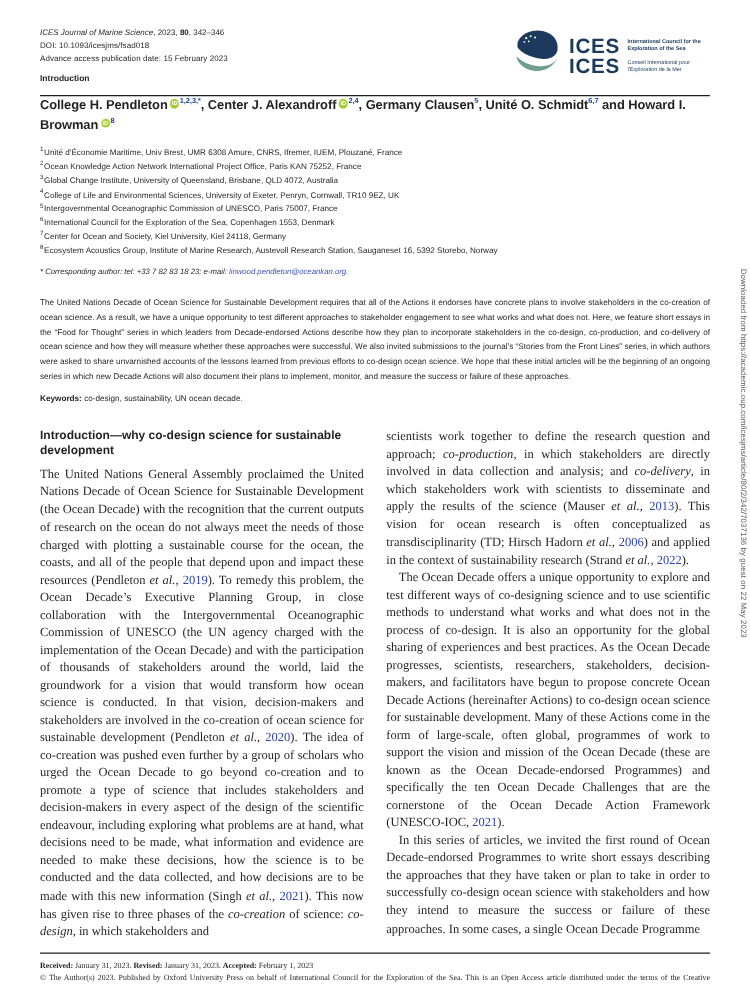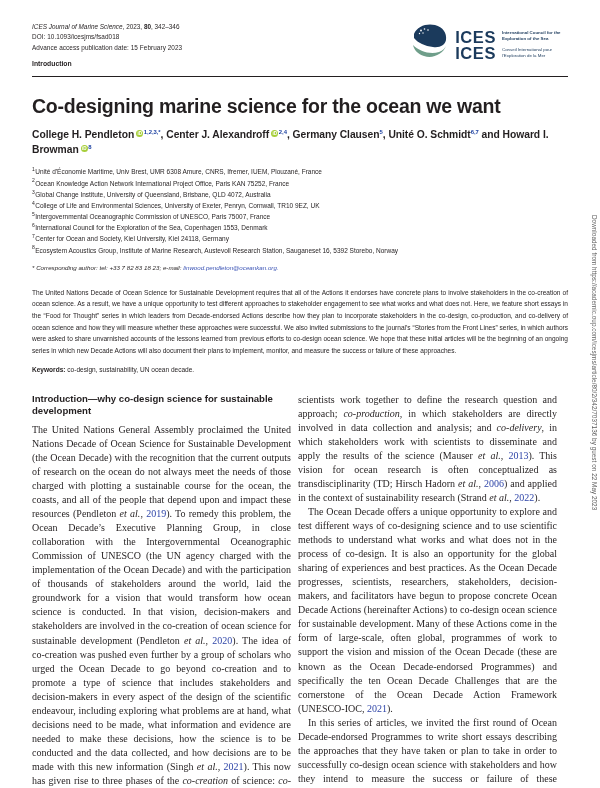--- a/index.html
+++ b/index.html
@@ -164,21 +164,21 @@
     font-family: "Liberation Sans", sans-serif;
     font-size: 6.55px;
     margin-top: 9px;
     color: #231f20;
   }
   .keywords b { font-weight: bold; }
 
   
   .columns {
     display: flex;
-    gap: 7px;
+    gap: 18px;
     margin-top: 20px;
   }
   .col { width: 259px; }
   .sec-head {
     font-family: "Liberation Sans", sans-serif;
     font-weight: bold;
     font-size: 9.6px;
     line-height: 1.26;
     margin: 0 0 6px 0;
     color: #231f20;
@@ -260,21 +260,20 @@
         <div class="logo-sub">
           <div class="en">International Council for the Exploration of the Sea</div>
           <div class="fr">Conseil International pour l'Exploration de la Mer</div>
         </div>
       </div>
     </div>
   </div>
 
   <hr class="rule">
 
-  <h1 class="title">Co-designing marine science for the ocean we want</h1>
 
   <div class="authors" id="author-list"><span>College H. Pendleton</span><span class="orcid"></span><sup>1,2,3,*</sup>, <span>Center J. Alexandroff</span><span class="orcid"></span><sup>2,4</sup>, <span>Germany Clausen</span><sup>5</sup>, <span>Unité O. Schmidt</span><sup>6,7</sup> and <span>Howard I. Browman</span><span class="orcid"></span><sup>8</sup></div>
 
   <div class="affils" id="affil-list">
       <div class="aff"><sup>1</sup><span>Unité d'Économie Maritime, Univ Brest, UMR 6308 Amure, CNRS, Ifremer, IUEM, Plouzané, France</span></div>
       <div class="aff"><sup>2</sup><span>Ocean Knowledge Action Network International Project Office, Paris KAN 75252, France</span></div>
       <div class="aff"><sup>3</sup><span>Global Change Institute, University of Queensland, Brisbane, QLD 4072, Australia</span></div>
       <div class="aff"><sup>4</sup><span>College of Life and Environmental Sciences, University of Exeter, Penryn, Cornwall, TR10 9EZ, UK</span></div>
       <div class="aff"><sup>5</sup><span>Intergovernmental Oceanographic Commission of UNESCO, Paris 75007, France</span></div>
       <div class="aff"><sup>6</sup><span>International Council for the Exploration of the Sea, Copenhagen 1553, Denmark</span></div>

